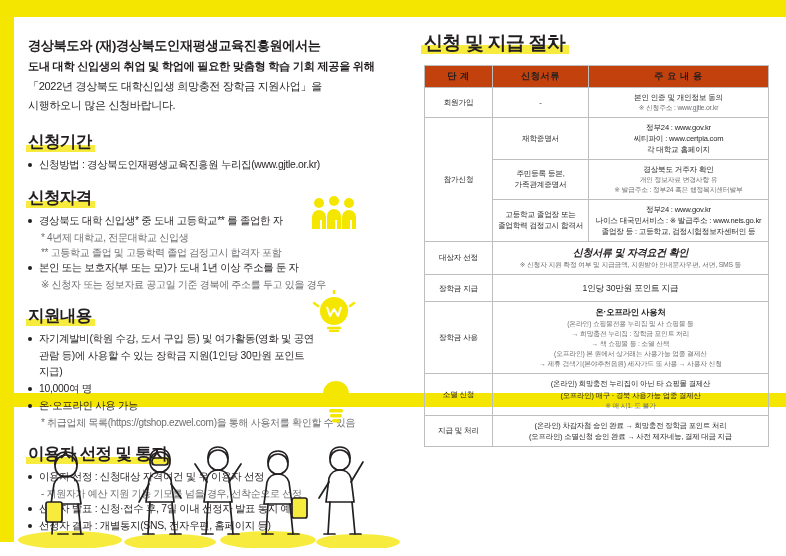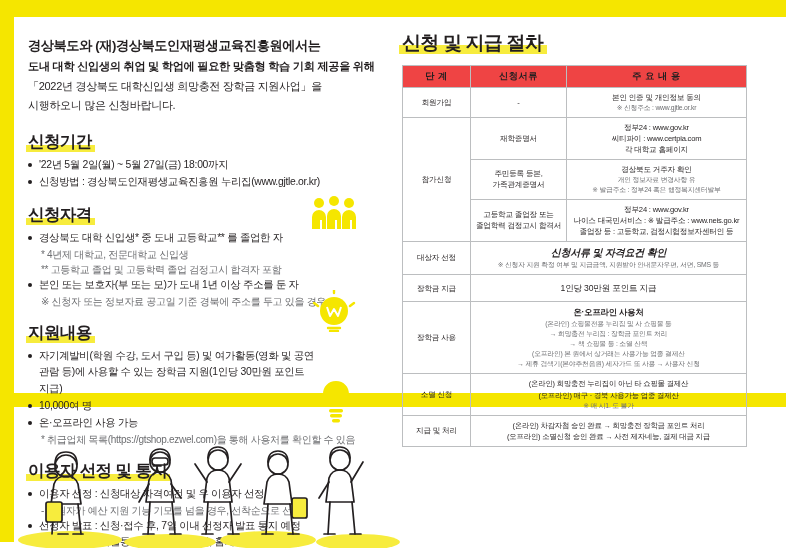--- a/index.html
+++ b/index.html
@@ -12,21 +12,21 @@
     position:relative;
   }
   
   .top-bar{position:absolute;left:0;top:0;width:786px;height:17px;background:#f5e600;}
   .bottom-bar{position:absolute;left:0;bottom:0;width:786px;height:14px;background:#f5e600;}
   .left-accent{position:absolute;left:0;top:17px;width:14px;height:525px;background:#f5e600;}
 
   
   .page{position:absolute;left:0;top:0;width:786px;height:407px;}
   .left-col{position:absolute;left:28px;top:34px;width:390px;}
-  .right-col{position:absolute;left:402px;top:30px;width:344px;}
+  .right-col{position:absolute;left:424px;top:30px;width:344px;}
 
   
   .intro{font-size:11.5px;line-height:1.75;color:#231f20;}
   .intro .l1{font-weight:bold;font-size:13.2px;letter-spacing:-0.4px;}
   .intro .l2{font-weight:bold;font-size:11.2px;letter-spacing:-0.3px;}
   .intro .l3{font-size:11px;letter-spacing:-0.3px;}
   .intro .l4{font-size:11px;letter-spacing:-0.3px;}
 
   .sec{margin-top:13px;position:relative;}
   .sec-title{
@@ -54,21 +54,21 @@
     font-size:19px;font-weight:bold;letter-spacing:-0.8px;color:#231f20;
     margin-bottom:9px;position:relative;display:inline-block;
   }
   .r-title:after{
     content:"";position:absolute;left:-3px;right:-4px;bottom:2px;height:9px;background:#f7ec3d;z-index:-1;
   }
   .r-title span{position:relative;z-index:2;}
 
   table.proc{border-collapse:collapse;width:344px;table-layout:fixed;}
   table.proc th{
-    border:0.8px solid #bcbec0;background:#ef4444;font-size:9.2px;font-weight:bold;
+    border:0.8px solid #bcbec0;background:#c2410c;font-size:9.2px;font-weight:bold;
     padding:4px 2px;letter-spacing:0.6px;color:#231f20;
   }
   table.proc td{
     border:0.8px solid #bcbec0;font-size:7.6px;padding:4px 4px;vertical-align:middle;
     letter-spacing:-0.2px;line-height:1.45;color:#231f20;
   }
   td.c{text-align:center;}
   td.stage{font-size:8.4px;text-align:center;font-weight:normal;}
   .sub{color:#6d6e71;font-size:6.8px;display:block;line-height:1.45;}
   .detail{text-align:left;}
@@ -95,21 +95,20 @@
       <div class="l2">도내 대학 신입생의 취업 및 학업에 필요한 맞춤형 학습 기회 제공을 위해</div>
       <div class="l3">「2022년 경상북도 대학신입생 희망충전 장학금 지원사업」을</div>
       <div class="l4">시행하오니 많은 신청바랍니다.</div>
     </div>
 
     <div class="sec" style="margin-top:16px;">
       <div class="sec-title">
         <span>신청기간</span>
       </div>
       <ul class="bl">
-        <li><span>'22년 5월 2일(월) ~ 5월 27일(금) 18:00까지</span></li>
         <li><span>신청방법 : 경상북도인재평생교육진흥원 누리집(www.gjtle.or.kr)</span></li>
       </ul>
     </div>
 
     <div class="sec">
       <div class="sec-title">
         <span>신청자격</span>
       </div>
       <ul class="bl">
         <li>

